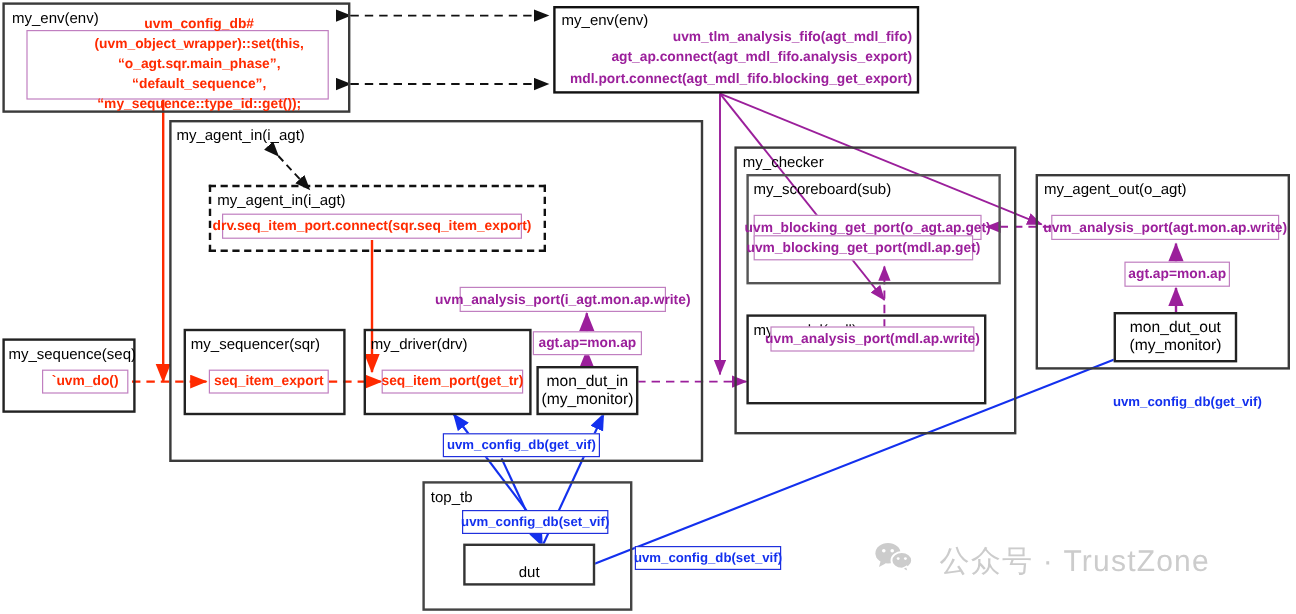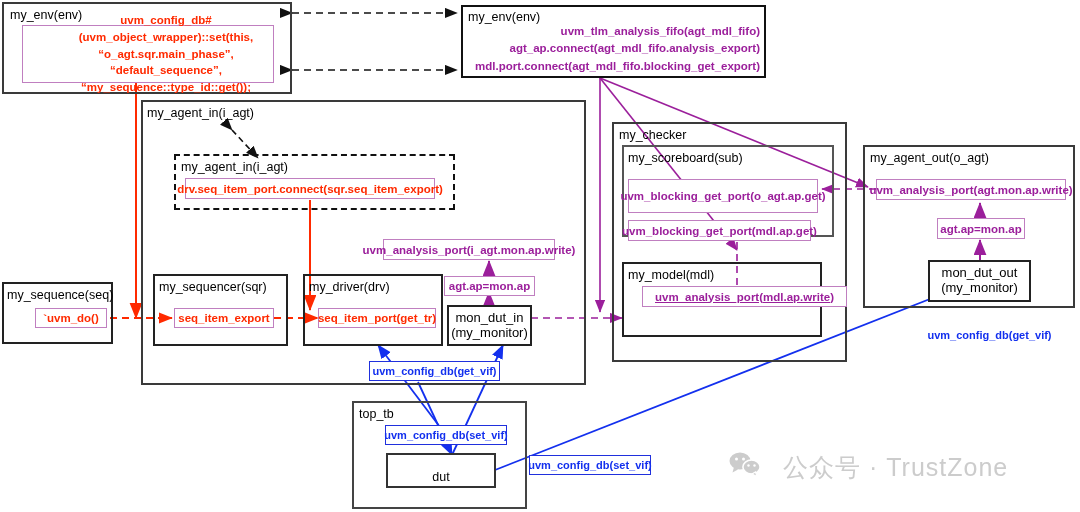--- a/index.html
+++ b/index.html
@@ -132,26 +132,26 @@
   <div class="node" style="left:447px;top:305px;width:85px;height:41px;">
     <span>mon_dut_in</span>
     <span>(my_monitor)</span>
   </div>
 
   <div class="box solid" style="left:612px;top:122px;width:235px;height:240px;"></div>
   <div class="title" style="left:619px;top:128px;">my_checker</div>
 
   <div class="box solid" style="left:622px;top:145px;width:212px;height:92px;border-color:#555;"></div>
   <div class="title" style="left:628px;top:151px;">my_scoreboard(sub)</div>
-  <div class="lbl lbl-purple" style="left:628px;top:179px;width:190px;height:34px;">uvm_blocking_get_port(o_agt.ap.get)</div>
-  <div class="lbl lbl-purple" style="left:628px;top:220px;width:183px;height:21px;">uvm_blocking_get_port(mdl.ap.get)</div>
+  <div class="lbl lbl-purple" style="left:628px;top:179px;width:190px;height:21px;">uvm_blocking_get_port(o_agt.ap.get)</div>
+  <div class="lbl lbl-purple" style="left:628px;top:196px;width:183px;height:21px;">uvm_blocking_get_port(mdl.ap.get)</div>
 
   <div class="box solid" style="left:622px;top:262px;width:200px;height:75px;border-color:#222;"></div>
   <div class="title" style="left:628px;top:268px;">my_model(mdl)</div>
-  <div class="lbl lbl-purple" style="left:642px;top:286px;width:205px;height:21px;text-decoration:underline;">uvm_analysis_port(mdl.ap.write)</div>
+  <div class="lbl lbl-purple" style="left:642px;top:272px;width:170px;height:21px;">uvm_analysis_port(mdl.ap.write)</div>
 
   <div class="box solid" style="left:863px;top:145px;width:212px;height:163px;"></div>
   <div class="title" style="left:870px;top:151px;">my_agent_out(o_agt)</div>
   <div class="lbl lbl-purple" style="left:876px;top:179px;width:190px;height:21px;">uvm_analysis_port(agt.mon.ap.write)</div>
   <div class="lbl lbl-purple" style="left:937px;top:218px;width:88px;height:21px;">agt.ap=mon.ap</div>
   <div class="node" style="left:928px;top:260px;width:103px;height:42px;">
     <span>mon_dut_out</span>
     <span>(my_monitor)</span>
   </div>
   <div class="lbl lbl-plain" style="left:917px;top:327px;width:145px;height:16px;justify-content:center;">uvm_config_db(get_vif)</div>

